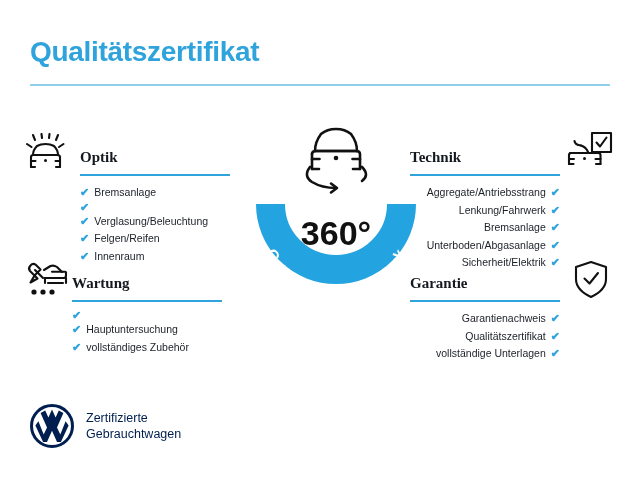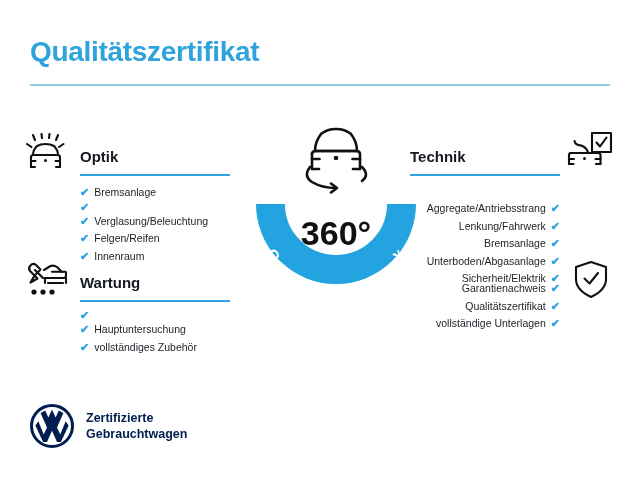--- a/index.html
+++ b/index.html
@@ -43,20 +43,21 @@
   .block-head {
     position: relative;
     height: 30px;
   }
   .block-title {
     font-size: 15px;
     font-weight: bold;
     color: #14181f;
     line-height: 22px;
     white-space: nowrap;
+    font-family: Liberation Serif, serif;
   }
   .block-rule {
     position: absolute;
     left: 0;
     right: 0;
     bottom: 0;
     height: 2px;
     background: #2FA3DC;
   }
   .block-list {
@@ -112,21 +113,21 @@
     position: absolute;
     left: 30px;
     top: 404px;
     display: flex;
     align-items: center;
     gap: 12px;
   }
   .vw-mark { width: 44px; height: 44px; display: block; }
   .footer-text {
     font-size: 12.5px;
-    font-weight: bold;
+    font-weight: normal;
     color: #001E50;
     line-height: 16px;
     white-space: pre-line;
   }
 </style>
 </head>
 <body>
 
 <div class="page-title">Qualitätszertifikat</div>
 <div class="title-rule"></div>
@@ -186,21 +187,21 @@
     <path d="M20 11 L26.5 7 Q30 6 33 8 L38 13"></path>
     <path d="M21 19 L40 19 Q42 19 42 16.5 L42 13.5 Q42 12.8 41.2 12.8 L28 12.8"></path>
     <path d="M21 19 L21 24"></path>
     <path d="M42 19 L42 24"></path>
     <path d="M24 24 L39 24"></path>
     <circle cx="10" cy="33" r="2.6" fill="#111111" stroke="none"></circle>
     <circle cx="19" cy="33" r="2.6" fill="#111111" stroke="none"></circle>
     <circle cx="28" cy="33" r="2.6" fill="#111111" stroke="none"></circle>
   </svg>
 </div>
-<div class="block col-left" style="left:80px; top:272px; width:150px;">
+<div class="block col-left" style="left:72px; top:272px; width:150px;">
   <div class="block-head">
     <div class="block-title">Wartung</div>
     <div class="block-rule"></div>
   </div>
   <ul class="block-list" style="margin-top:8px;">
     <li>
         <span class="check">✔</span>
       </li>
     <li>
         <span class="check">✔</span>
@@ -227,21 +228,21 @@
     <path d="M3 28 L8 28"></path>
     <path d="M29.5 28 L34.5 28"></path>
     <circle cx="18.5" cy="27.5" r="1.5" fill="#111111" stroke="none"></circle>
   </svg>
 </div>
 <div class="block col-right" style="left:410px; top:146px; width:150px;">
   <div class="block-head">
     <div class="block-title">Technik</div>
     <div class="block-rule"></div>
   </div>
-  <ul class="block-list" style="margin-top:24px;">
+  <ul class="block-list" style="margin-top:8px;">
     <li>
         <span>Aggregate/Antriebsstrang</span>
         <span class="check">✔</span>
       </li>
     <li>
         <span>Lenkung/Fahrwerk</span>
         <span class="check">✔</span>
       </li>
     <li>
         <span>Bremsanlage</span>
@@ -258,20 +259,24 @@
   </ul>
 </div>
 
 <div class="sec-icon" style="left:570px; top:259px; width:42px; height:42px;">
   <svg viewBox="0 0 42 42" fill="none" stroke="#111111" stroke-width="2.1" stroke-linecap="round" stroke-linejoin="round">
     <path d="M21 3 L36 8 L36 20 Q36 31 21 38 Q6 31 6 20 L6 8 Z"></path>
     <path d="M14.5 19.5 L19.5 24.5 L28 14"></path>
   </svg>
 </div>
 <div class="block col-right" style="left:410px; top:272px; width:150px;">
+  <div class="block-head">
+    <div class="block-title">Garantie</div>
+    <div class="block-rule"></div>
+  </div>
   <ul class="block-list" style="margin-top:8px;">
     <li>
         <span>Garantienachweis</span>
         <span class="check">✔</span>
       </li>
     <li>
         <span>Qualitätszertifikat</span>
         <span class="check">✔</span>
       </li>
     <li>

